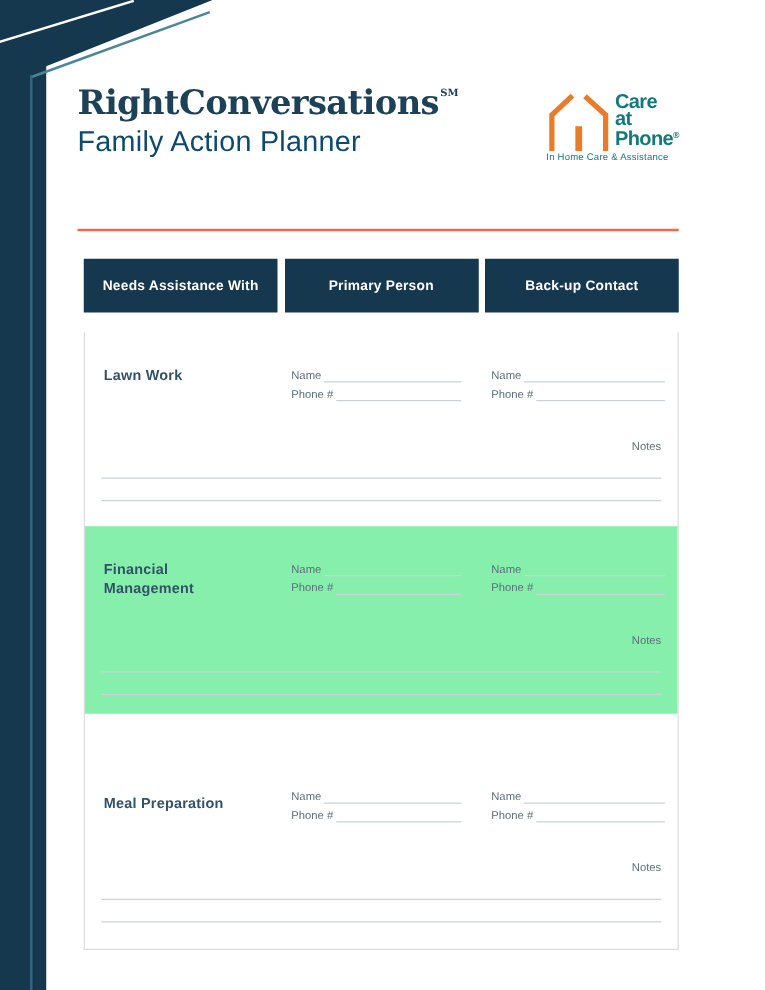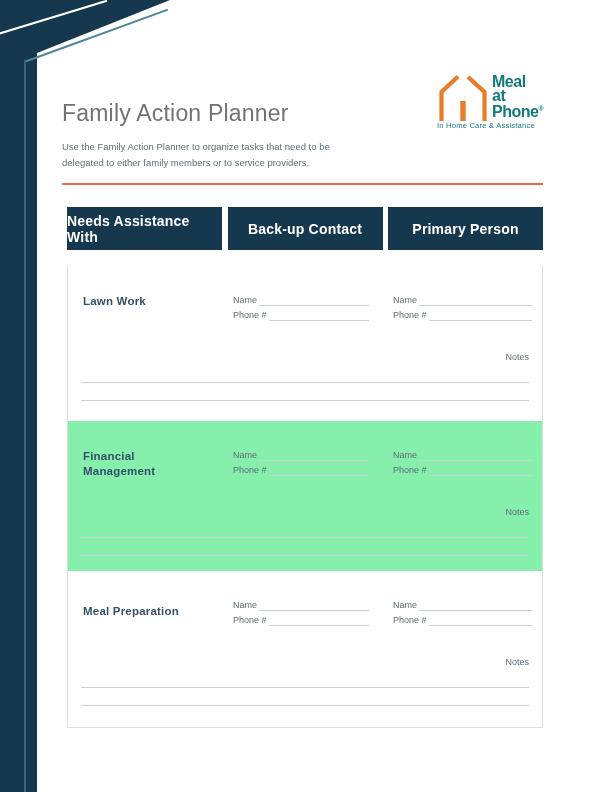--- a/index.html
+++ b/index.html
@@ -37,21 +37,21 @@
   
   .brand-title {
     position: absolute; left: 62px; top: 67px; margin: 0;
     font-family: "DejaVu Serif", "Liberation Serif", serif;
     font-size: 27px; font-weight: bold; letter-spacing: -0.5px;
     color: #1d4258; white-space: nowrap;
   }
   .brand-title sup { font-size: 8px; letter-spacing: 0; vertical-align: 14px; margin-left: 1px; }
   .subtitle {
     position: absolute; left: 62px; top: 100px; margin: 0;
-    font-size: 23px; font-weight: normal; color: #737373; letter-spacing: 0.2px;
+    font-size: 23px; font-weight: normal; color: #0c4a6e; letter-spacing: 0.2px;
     white-space: nowrap;
   }
   .intro {
     position: absolute; left: 62px; top: 139px; margin: 0;
     width: 305px; font-size: 9.5px; line-height: 15.5px; color: #5d6e7a;
   }
   .divider {
     position: absolute; left: 62px; top: 183px;
     width: 481px; height: 1.6px; background: #ec6a4b;
   }
@@ -68,32 +68,32 @@
   .logo-tagline {
     position: absolute; left: 0; top: 49px; margin: 0;
     font-size: 7.6px; font-weight: normal; color: #12797c;
     letter-spacing: 0.2px; white-space: nowrap;
   }
 
   
   .thead { position: absolute; left: 67px; top: 207px; display: flex; gap: 5.5px; }
   .th {
     width: 155px; height: 43px; background: #15384e;
-    color: #ffffff; font-size: 14px; font-weight: bold; letter-spacing: 0.2px;
+    color: #ffffff; font-size: 11px; font-weight: bold; letter-spacing: 0.2px;
     display: flex; align-items: center; justify-content: center;
   }
   .tbody {
     position: absolute; left: 67px; top: 266px; width: 476px;
     border: 1px solid #dadee0; border-top: 0; box-sizing: border-box;
     background: #ffffff;
   }
   .row { position: relative; }
   .row--1 { height: 155px; }
   .row--2 { height: 150px; background: #86efac; }
-  .row--3 { height: 156px; }
+  .row--3 { height: 156px; margin-top: 32px; }
 
   .task {
     position: absolute; left: 15px; top: 28px; width: 118px;
     font-size: 11.5px; font-weight: bold; color: #335169;
     line-height: 14.5px; letter-spacing: 0.2px;
   }
   .row--3 .task { top: 33px; }
 
   .contacts { position: absolute; left: 165px; top: 25px; display: flex; }
   .contact { width: 136px; }
@@ -109,42 +109,42 @@
 </head>
 <body>
 
 <div class="page">
 
   <div class="corner-navy"></div>
   <div class="slash-white"></div>
   <div class="slash-teal"></div>
   <div class="band-vline"></div>
 
+  <h1 class="brand-title"><span>RightConversations</span><sup>SM</sup></h1>
   <h2 class="subtitle">Family Action Planner</h2>
-  <p class="intro">Use the Family Action Planner to organize tasks that need to be delegated to either family members or to service providers.</p>
   <div class="divider"></div>
 
   <div class="logo">
     <svg class="logo-house" width="50" height="48" viewBox="0 0 50 48" fill="none" xmlns="http://www.w3.org/2000/svg">
       <path d="M 3.5 48 L 3.5 19 L 20 3.5" stroke="#e87c28" stroke-width="4.2" fill="none"></path>
       <path d="M 30 4 L 46.5 19 L 46.5 48" stroke="#e87c28" stroke-width="4.2" fill="none"></path>
       <rect x="22.3" y="28" width="5.4" height="20" fill="#e87c28"></rect>
     </svg>
     <p class="logo-text">
-      <span>Meal</span><br>
+      <span>Care</span><br>
       <span>at</span><br>
       <span>Phone</span><sup>®</sup>
     </p>
     <p class="logo-tagline">In Home Care &amp; Assistance</p>
   </div>
 
   <div class="thead">
     <div class="th">Needs Assistance With</div>
+    <div class="th">Primary Person</div>
     <div class="th">Back-up Contact</div>
-    <div class="th">Primary Person</div>
   </div>
 
   <div class="tbody">
 
     <div class="row row--1">
       <div class="task">Lawn Work</div>
       <div class="contacts">
         <div class="contact">
           <div class="field-row">
             <span class="field-label">Name</span>

